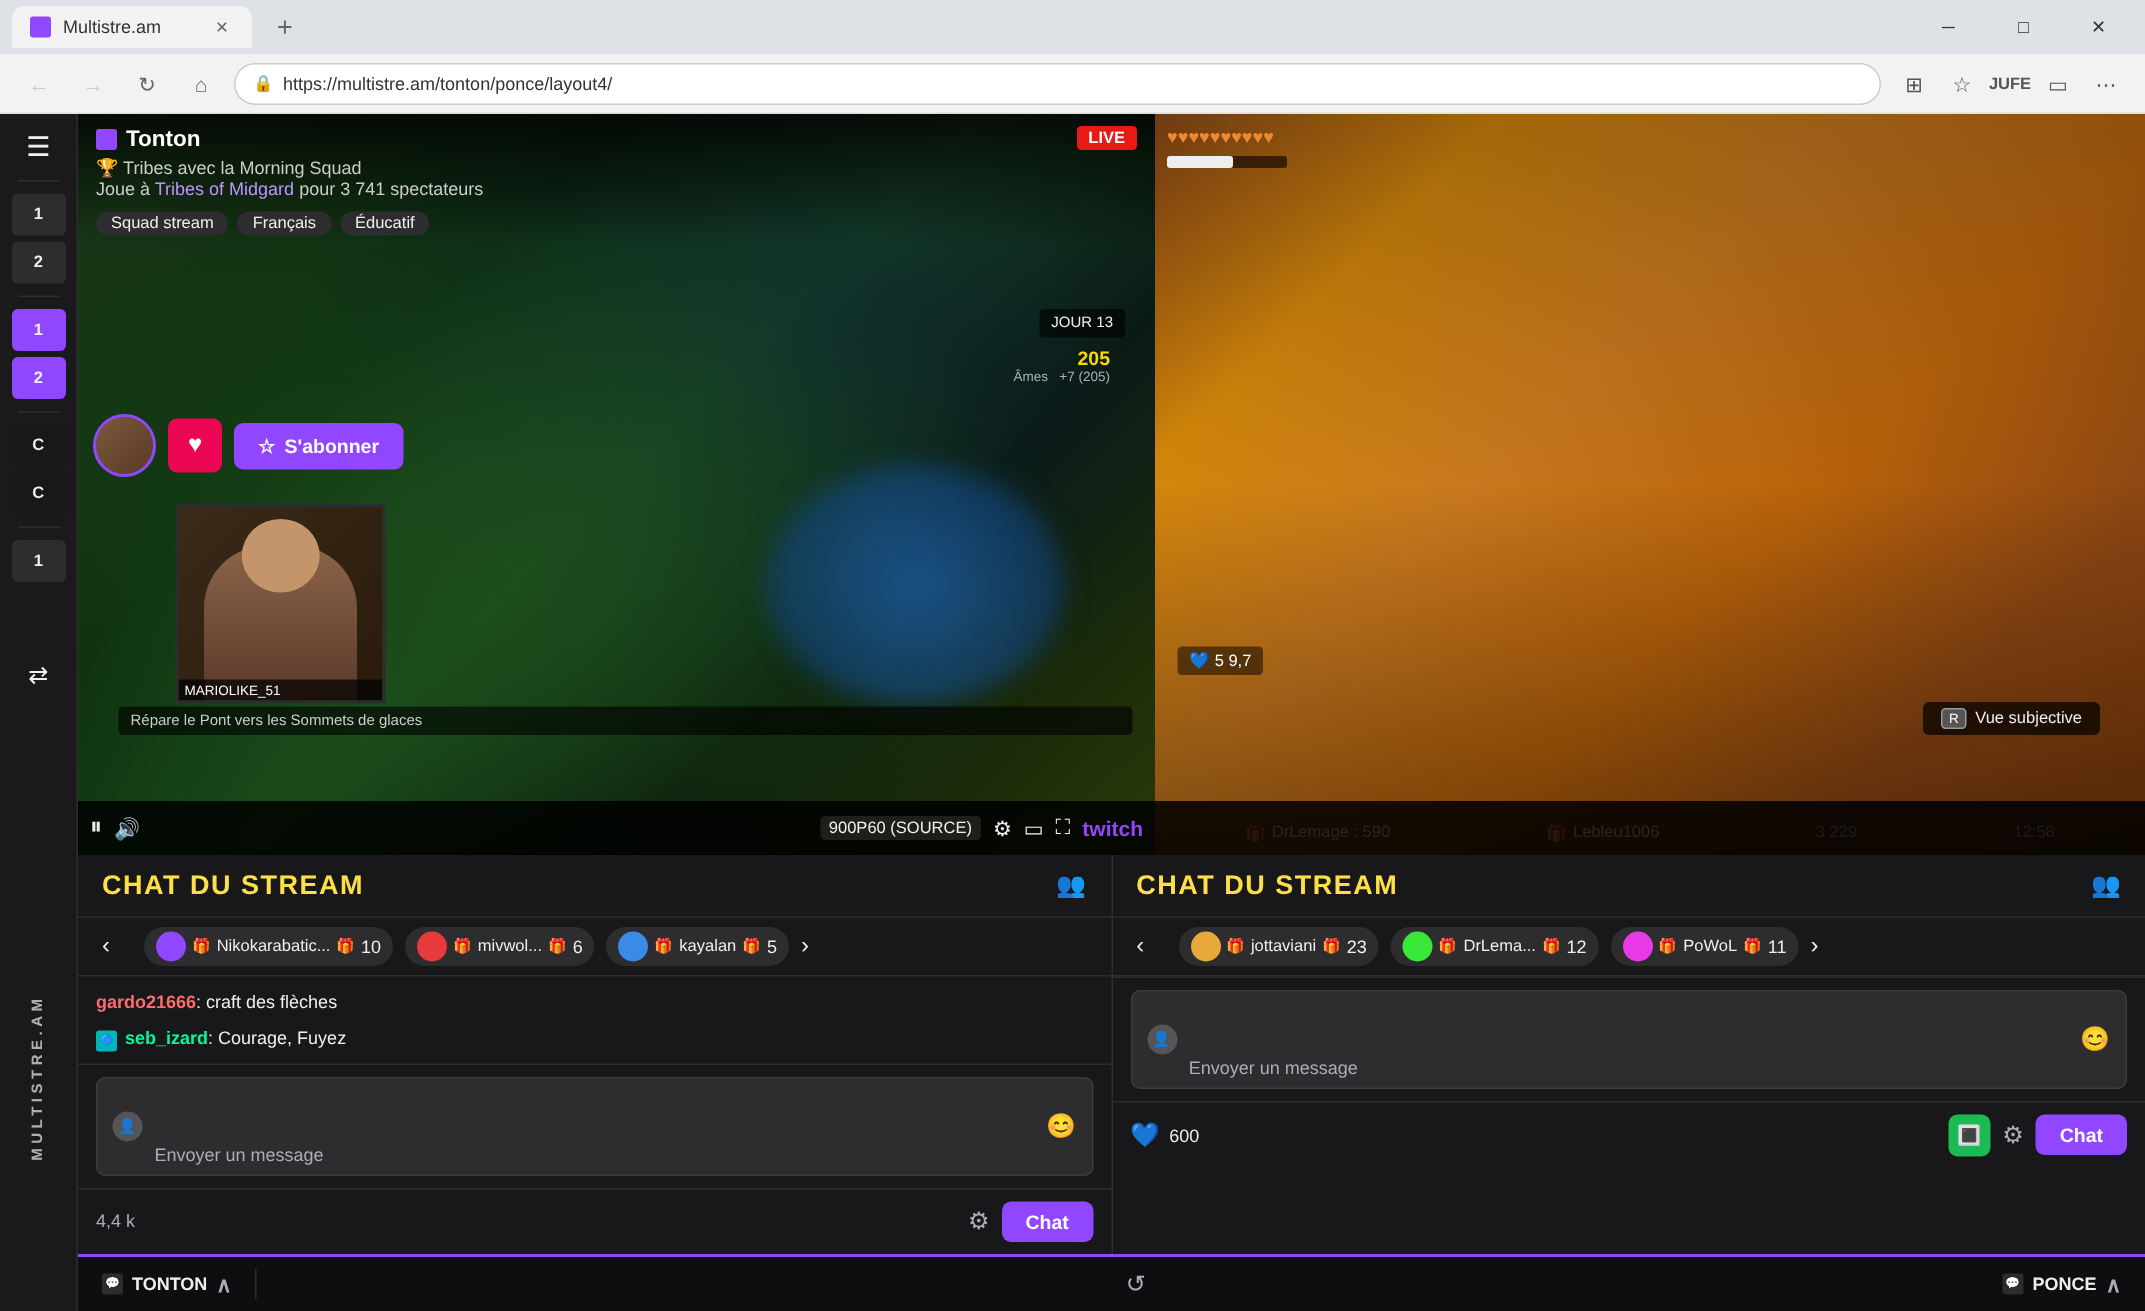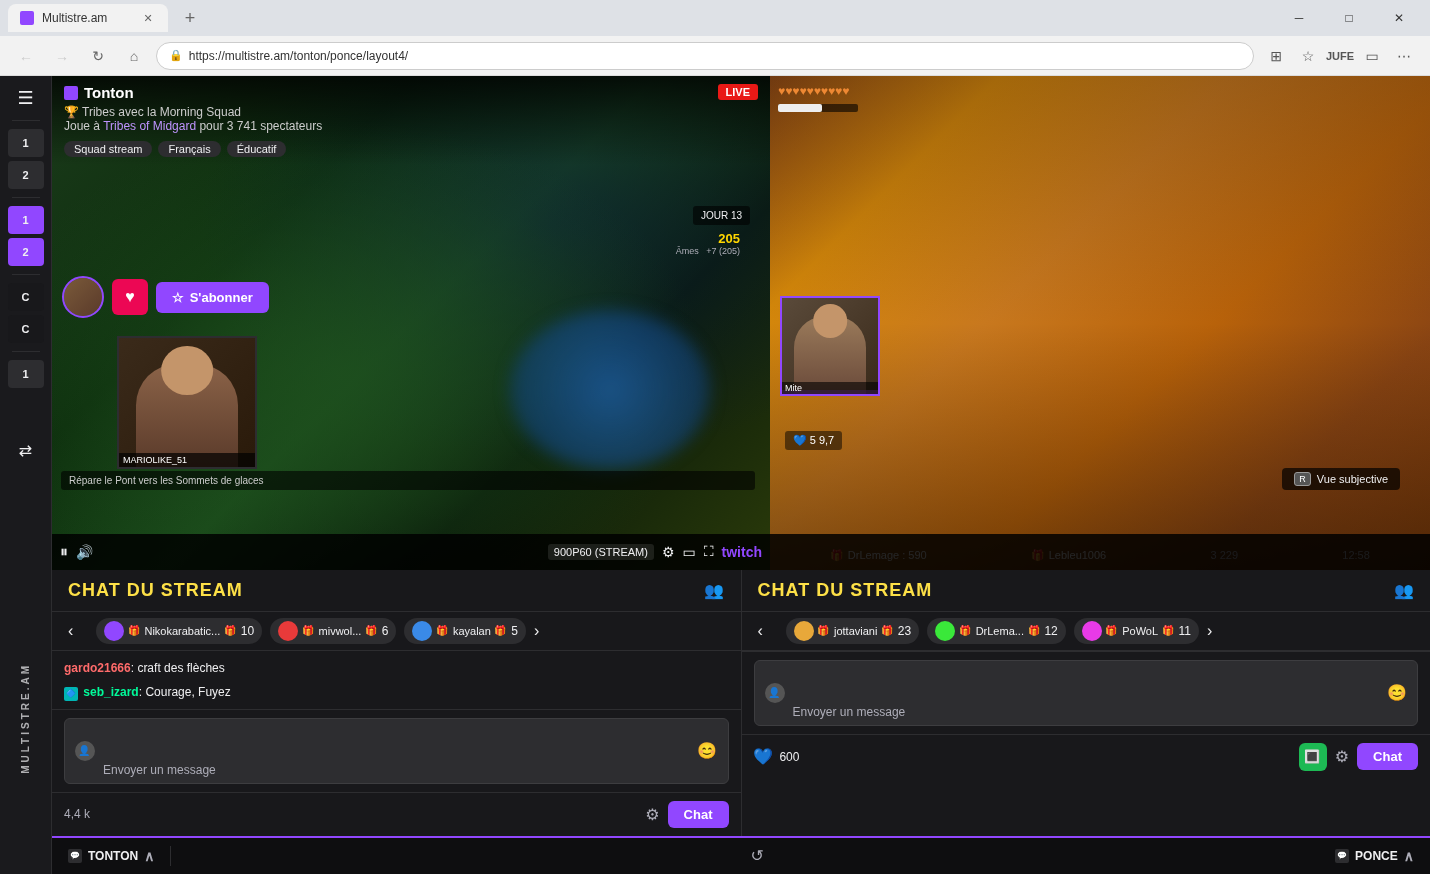--- a/index.html
+++ b/index.html
@@ -133,21 +133,21 @@
 
     
     ::-webkit-scrollbar { width: 4px; }
     ::-webkit-scrollbar-track { background: #18181b; }
     ::-webkit-scrollbar-thumb { background: #3d3d40; border-radius: 2px; }
 
     .stream-stats-right { position: absolute; bottom: 8px; left: 0; right: 0; display: flex; justify-content: space-around; align-items: center; padding: 0 8px; }
     .stat-item { color: #adadb8; font-size: 11px; display: flex; align-items: center; gap: 4px; }
     .stat-item .highlight { color: #efeff1; }
 
-    .quest-text { position: absolute; bottom: 80px; left: 9px; right: 15px; background: rgba(0,0,0,0.6); color: #ccc; font-size: 10px; padding: 4px 8px; border-radius: 3px; }
+    .quest-text { position: absolute; bottom: 80px; left: 27px; right: 15px; background: rgba(0,0,0,0.6); color: #ccc; font-size: 10px; padding: 4px 8px; border-radius: 3px; }
 
     .zelda-hud { position: absolute; top: 8px; left: 8px; display: flex; flex-direction: column; gap: 4px; }
 
     .zelda-prompt { position: absolute; bottom: 80px; right: 30px; background: rgba(0,0,0,0.7); color: #efeff1; font-size: 11px; padding: 4px 12px; border-radius: 4px; display: flex; align-items: center; gap: 6px; }
 
     .sidebar-text-logo { position: absolute; bottom: 100px; left: 0; right: 0; display: flex; justify-content: center; }
     .logo-text { writing-mode: vertical-lr; transform: rotate(180deg); font-size: 10px; font-weight: 900; color: #efeff1; letter-spacing: 3px; opacity: 0.7; }
   </style>
 </head>
 <body>
@@ -265,51 +265,41 @@
           </div>
 
           <div class="quest-text">
             Répare le Pont vers les Sommets de glaces
           </div>
 
           <div class="stream-controls">
             <button class="ctrl-btn">⏸</button>
             <button class="ctrl-btn" style="font-size:14px;">🔊</button>
             <div style="flex:1;"></div>
-            <span class="quality-badge">900P60 (STREAM)</span>
+            <span class="quality-badge">900P60 (SOURCE)</span>
             <button class="ctrl-btn" style="font-size:14px;">⚙</button>
             <button class="ctrl-btn" style="font-size:14px;">▭</button>
             <button class="ctrl-btn" style="font-size:14px;">⛶</button>
             <span class="twitch-logo">twitch</span>
           </div>
         </div>
       </div>
 
       <div class="stream-right">
         <div class="stream-video-bg-right">
 
           <div class="zelda-hud">
             <div style="display:flex;gap:2px;">
               <span style="color:#e83;font-size:12px;">♥♥♥♥♥♥♥♥♥♥</span>
             </div>
             <div style="background:rgba(0,0,0,0.6);width:80px;height:8px;border-radius:2px;margin-top:2px;">
               <div style="background:#eee;width:55%;height:100%;border-radius:2px;"></div>
             </div>
           </div>
 
-          <div class="streamer-cam-right">
-            <div class="cam-person-right">
-              <div style="position:relative;width:100%;height:100%;">
-                <div style="position:absolute;bottom:0;left:50%;transform:translateX(-50%);width:75%;height:80%;background:linear-gradient(180deg,#9a7a5a 0%,#6a4a3a 100%);border-radius:40% 40% 0 0;"></div>
-                <div style="position:absolute;top:6px;left:50%;transform:translateX(-50%);width:35%;height:35%;background:#c4956a;border-radius:50%;"></div>
-              </div>
-            </div>
-            <div style="position:absolute;bottom:0;left:0;right:0;background:rgba(150,80,200,0.6);height:4px;"></div>
-            <div style="position:absolute;bottom:0;left:0;right:0;background:rgba(0,0,0,0.6);color:#fff;font-size:9px;padding:1px 3px;">Mite</div>
-          </div>
 
           <div style="position:absolute;bottom:120px;left:15px;background:rgba(0,0,0,0.5);padding:3px 8px;border-radius:3px;color:#fff;font-size:11px;display:flex;align-items:center;gap:4px;">
             💙 5 9,7
           </div>
 
           <div class="zelda-prompt">
             <span style="background:#555;border:1px solid #999;border-radius:3px;padding:1px 4px;font-size:9px;color:#fff;">R</span>
             <span>Vue subjective</span>
           </div>
 

